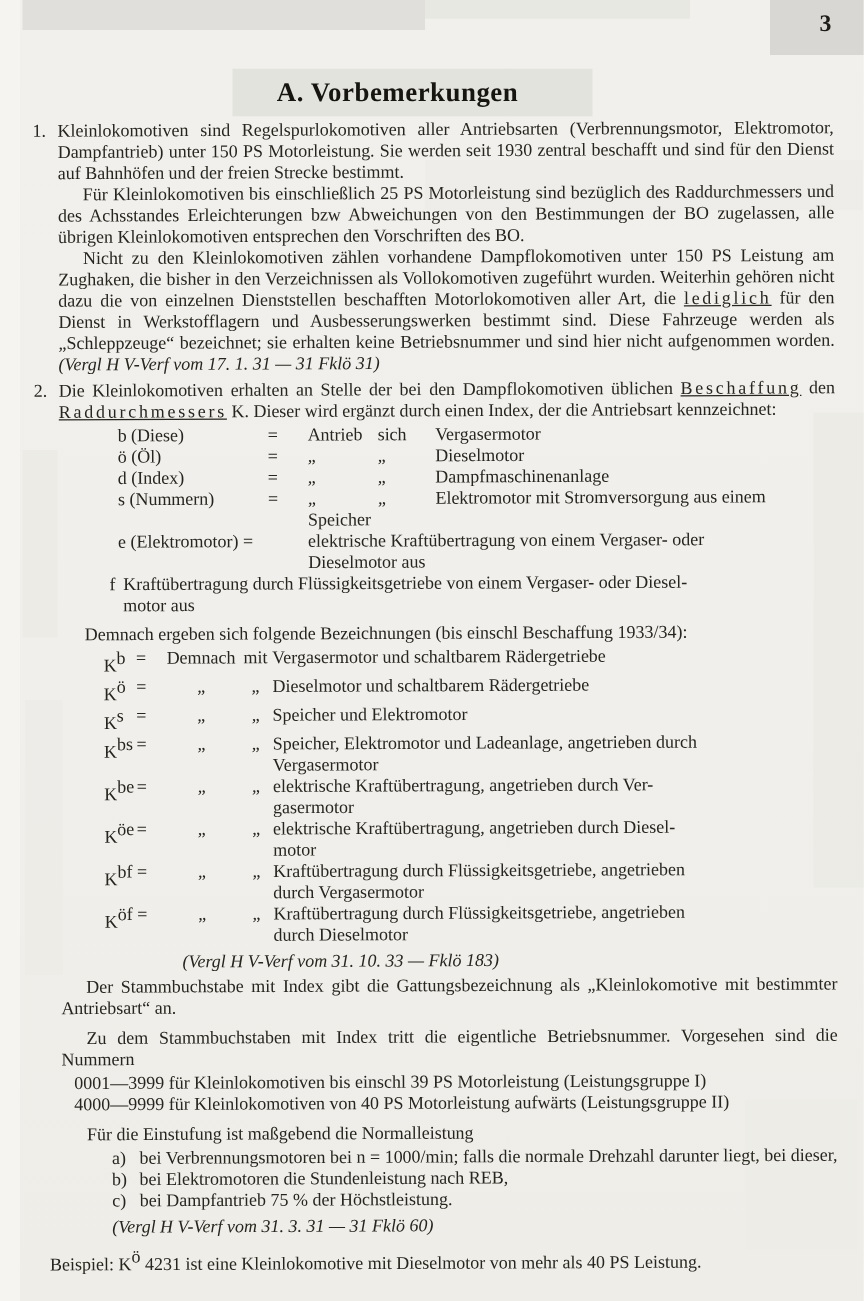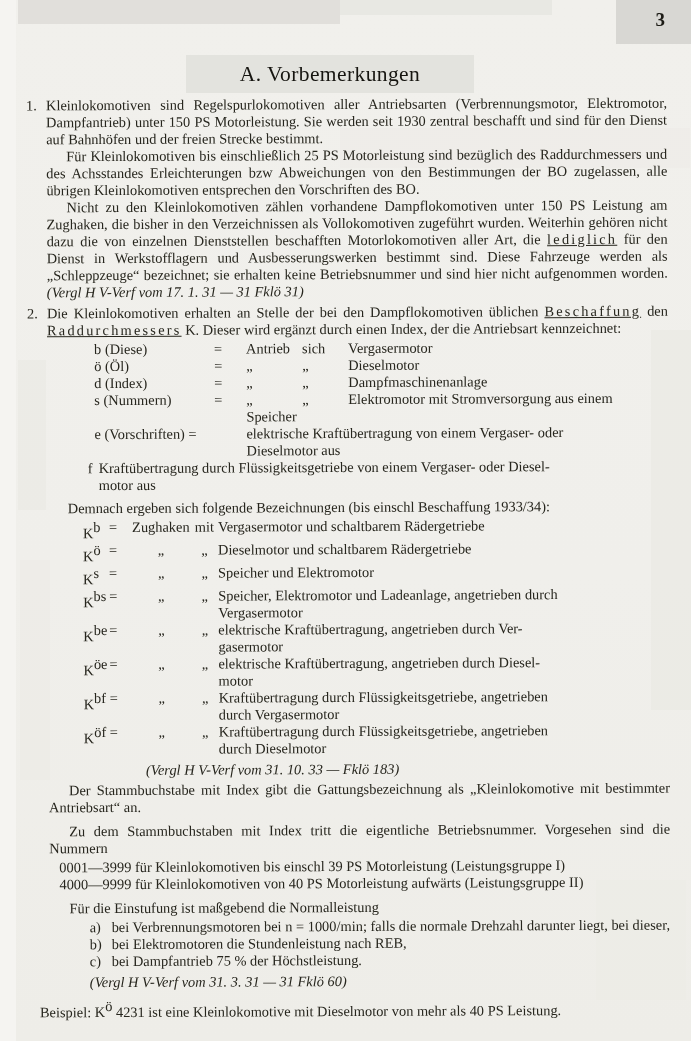--- a/index.html
+++ b/index.html
@@ -15,23 +15,23 @@
   .pagenum-patch{left:616px;top:0;width:75px;height:44px;background:#d8d7d3;}
   .title-band{left:186px;top:55px;width:288px;height:38px;background:#e1e0dc;opacity:.85;}
   .smudge-r1{right:0;top:330px;width:40px;height:380px;background:#e7e6e1;opacity:.45;}
   .smudge-l1{left:18px;top:360px;width:28px;height:150px;background:#e8e7e2;opacity:.5;}
   .smudge-r2{left:596px;top:880px;width:90px;height:120px;background:#ebeae5;opacity:.45;}
   .smudge-h1{left:340px;top:128px;width:350px;height:40px;background:#eae9e4;opacity:.35;}
   .smudge-l2{left:20px;top:560px;width:30px;height:220px;background:#eae9e4;opacity:.4;}
 
   .pagenum{position:absolute;top:9px;right:26px;font-size:19px;font-weight:bold;color:#1d1c16;}
   .title{
-    position:absolute;left:186px;top:55px;width:288px;height:38px;
+    position:absolute;left:174px;top:55px;width:288px;height:38px;
     display:flex;align-items:center;justify-content:center;
-    font-size:21.5px;font-weight:normal;letter-spacing:.4px;color:#161510;white-space:nowrap;
+    font-size:21.5px;font-weight:bold;letter-spacing:.4px;color:#161510;white-space:nowrap;
   }
   .content{position:absolute;left:28px;top:96px;width:641px;transform:rotate(-0.25deg);}
   .content, .content div, .content p, .content span{font-size:14.4px;line-height:17px;}
   p{margin:0;text-align:justify;}
   .item{display:flex;}
   .marker{flex:none;width:20px;}
   .itembody{flex:1;min-width:0;}
   .ind{text-indent:20px;}
   .sperr{letter-spacing:2.2px;text-decoration:underline;}
   .ref{font-style:italic;}
@@ -113,36 +113,36 @@
             <span>=</span>
             <span class="c1">„</span>
             <span class="c2">„</span>
             <span>Dampfmaschinenanlage</span>
           <span>s (Nummern)</span>
             <span>=</span>
             <span class="c1">„</span>
             <span class="c2">„</span>
             <span>Elektromotor mit Stromversorgung aus einem</span>
           <span class="idx-cont">Speicher</span>
-          <span class="idx-term-eq"><span>e (Vorschriften)</span> <span>=</span></span>
+          <span class="idx-term-eq"><span>e (Elektromotor)</span> <span>=</span></span>
             <span class="idx-rest">elektrische Kraftübertragung von einem Vergaser- oder
 Dieselmotor aus</span>
         </div>
         <div class="f-row">
           <span class="f-marker">f</span>
           <span class="f-text">Kraftübertragung durch Flüssigkeitsgetriebe von einem Vergaser- oder Diesel-
 motor aus</span>
         </div>
 
         <p class="ind gap6">Demnach ergeben sich folgende Bezeichnungen (bis einschl Beschaffung 1933/34):</p>
 
         <div class="k-grid">
           <span><span>K</span><span class="sup">b</span></span>
             <span>=</span>
-            <span class="c1">Zughaken</span>
+            <span class="c1">Demnach</span>
             <span class="c2">mit</span>
             <span class="k-desc">Vergasermotor und schaltbarem Rädergetriebe</span>
           <span><span>K</span><span class="sup">ö</span></span>
             <span>=</span>
             <span class="c1">„</span>
             <span class="c2">„</span>
             <span class="k-desc">Dieselmotor und schaltbarem Rädergetriebe</span>
           <span><span>K</span><span class="sup">s</span></span>
             <span>=</span>
             <span class="c1">„</span>

